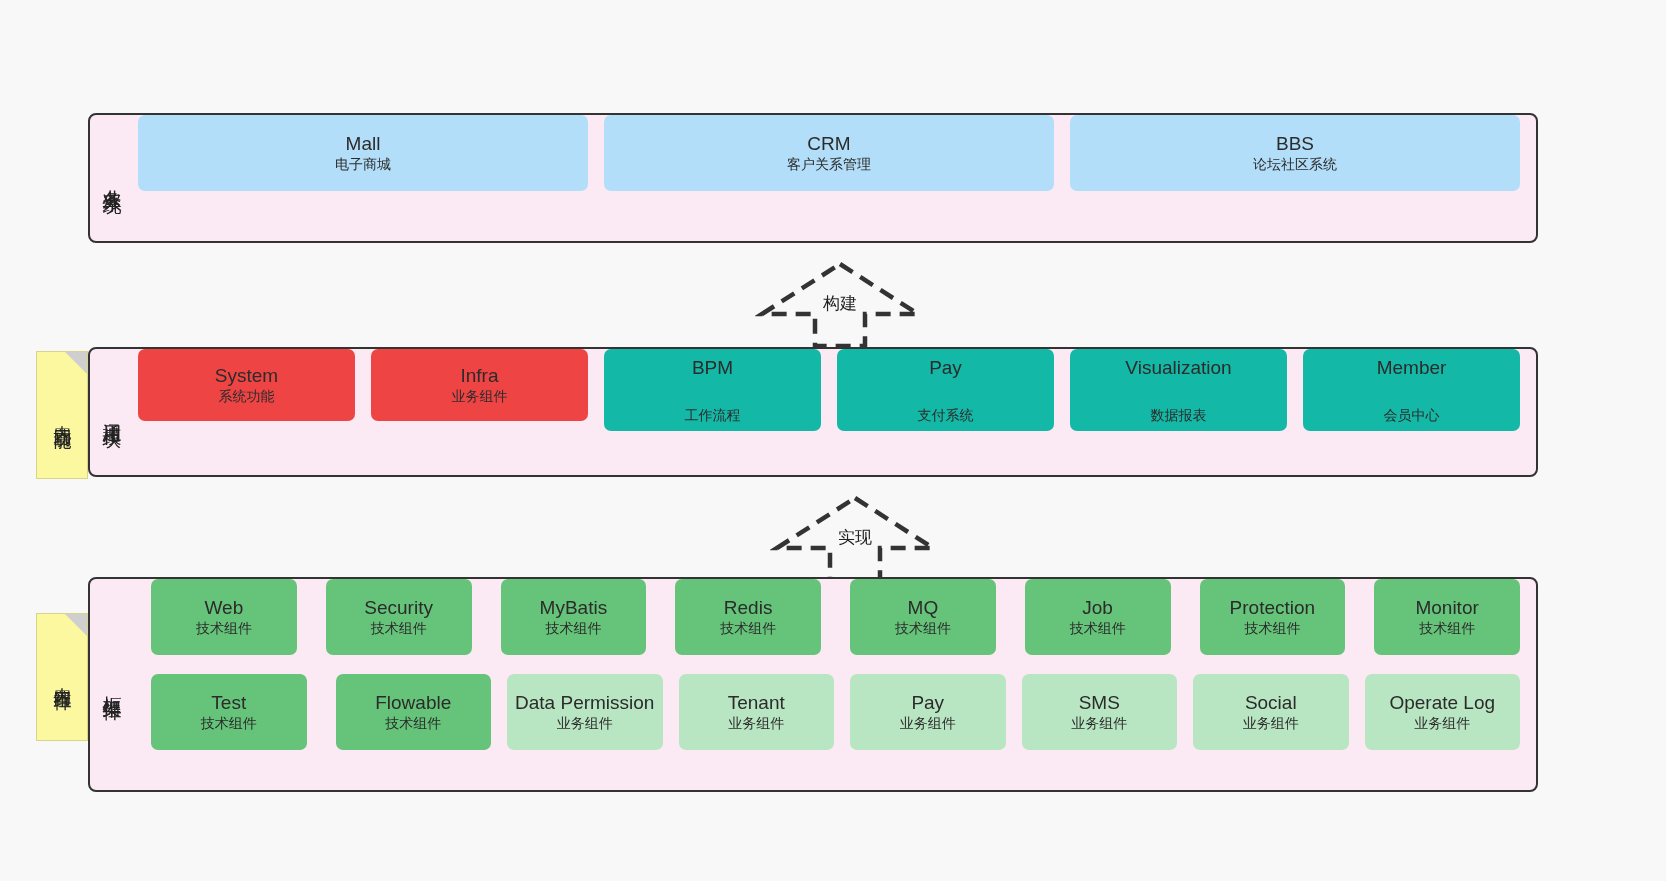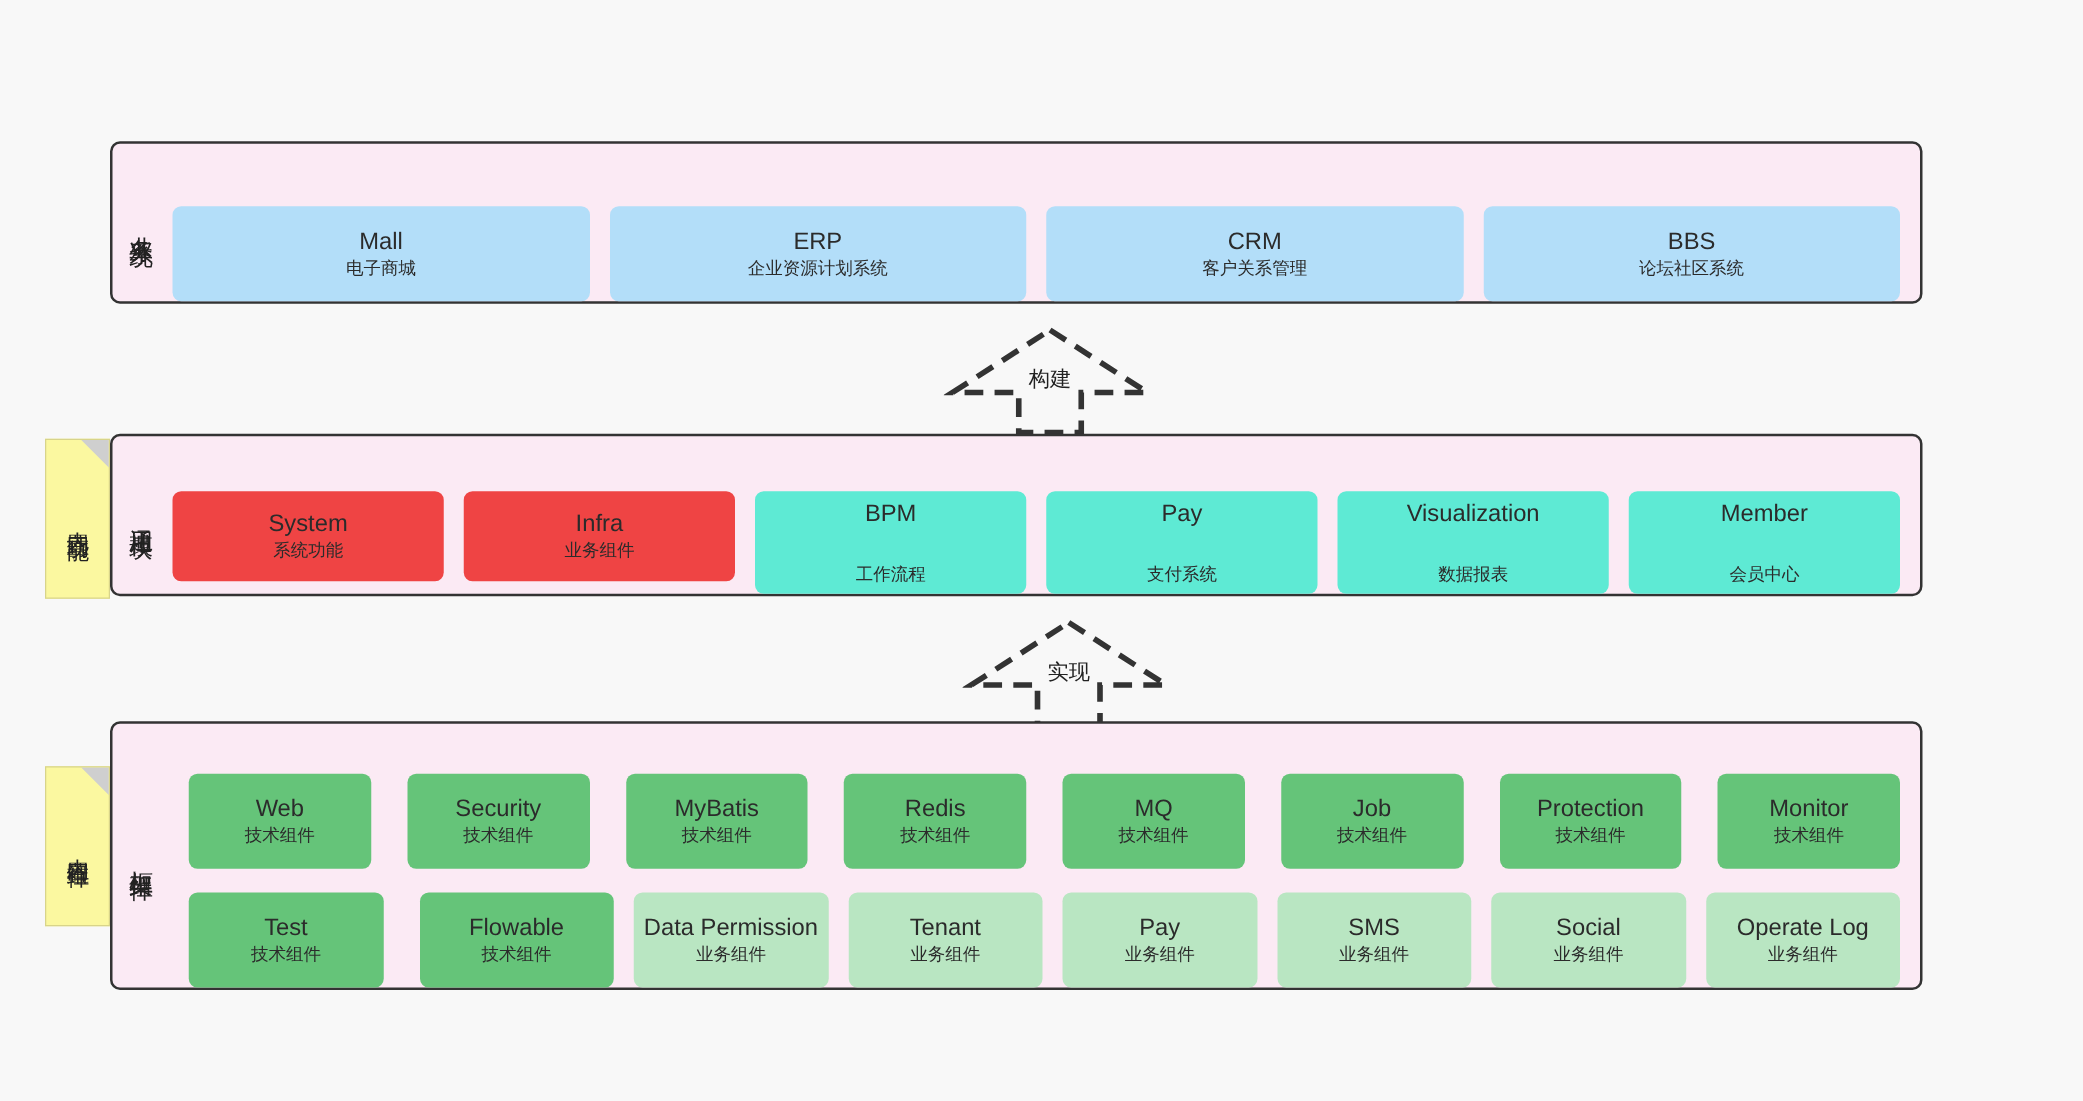--- a/index.html
+++ b/index.html
@@ -30,23 +30,23 @@
     writing-mode: vertical-rl;
     text-orientation: upright;
     letter-spacing: 2px;
     line-height: 1.05;
     user-select: none;
   }
   .band-body {
     flex: 1 1 auto;
     display: flex;
     flex-direction: column;
-    justify-content: flex-end;
+    justify-content: flex-start;
     gap: 19px;
-    padding: 12px 16px 0 4px;
+    padding: 0 16px 0 4px;
   }
   .card-row { display: flex; gap: 16px; }
 
   
   .card {
     flex: 1 1 0;
     border-radius: 7px;
     display: flex;
     flex-direction: column;
     align-items: center;
@@ -54,21 +54,21 @@
     text-align: center;
     line-height: 1.25;
     color: #2b2b2b;
     padding: 4px 6px;
   }
   .card .ctitle { font-size: 19px; }
   .card .csub   { font-size: 14px; }
 
   .biz-card   { background: #b3def9; height: 76px; }
   .mod-strong { background: #ef4444; height: 72px; }
-  .mod-light  { background: #5eead4; height: 82px; gap: 27px; }
+  .mod-light  { background: #14b8a6; height: 82px; gap: 27px; }
   .tech-card  { background: #65c479; height: 76px; margin-left: 13px; }
   .svc-card   { background: #b9e6c2; height: 76px; }
 
   
   .note {
     position: absolute;
     background: #fbf8a0;
     border: 1px solid #d8d48a;
     display: flex;
     align-items: center;
@@ -109,24 +109,20 @@
 
   <div class="band" style="left:88px; top:113px; width:1450px; height:130px;">
     <div class="band-label">业务系统</div>
     <div class="band-body">
       <div class="card-row">
         <div class="card biz-card">
           <span class="ctitle">Mall</span>
           <span class="csub">电子商城</span>
         </div>
         <div class="card biz-card">
-          <span class="ctitle">ERP</span>
-          <span class="csub">企业资源计划系统</span>
-        </div>
-        <div class="card biz-card">
           <span class="ctitle">CRM</span>
           <span class="csub">客户关系管理</span>
         </div>
         <div class="card biz-card">
           <span class="ctitle">BBS</span>
           <span class="csub">论坛社区系统</span>
         </div>
       </div>
     </div>
   </div>

